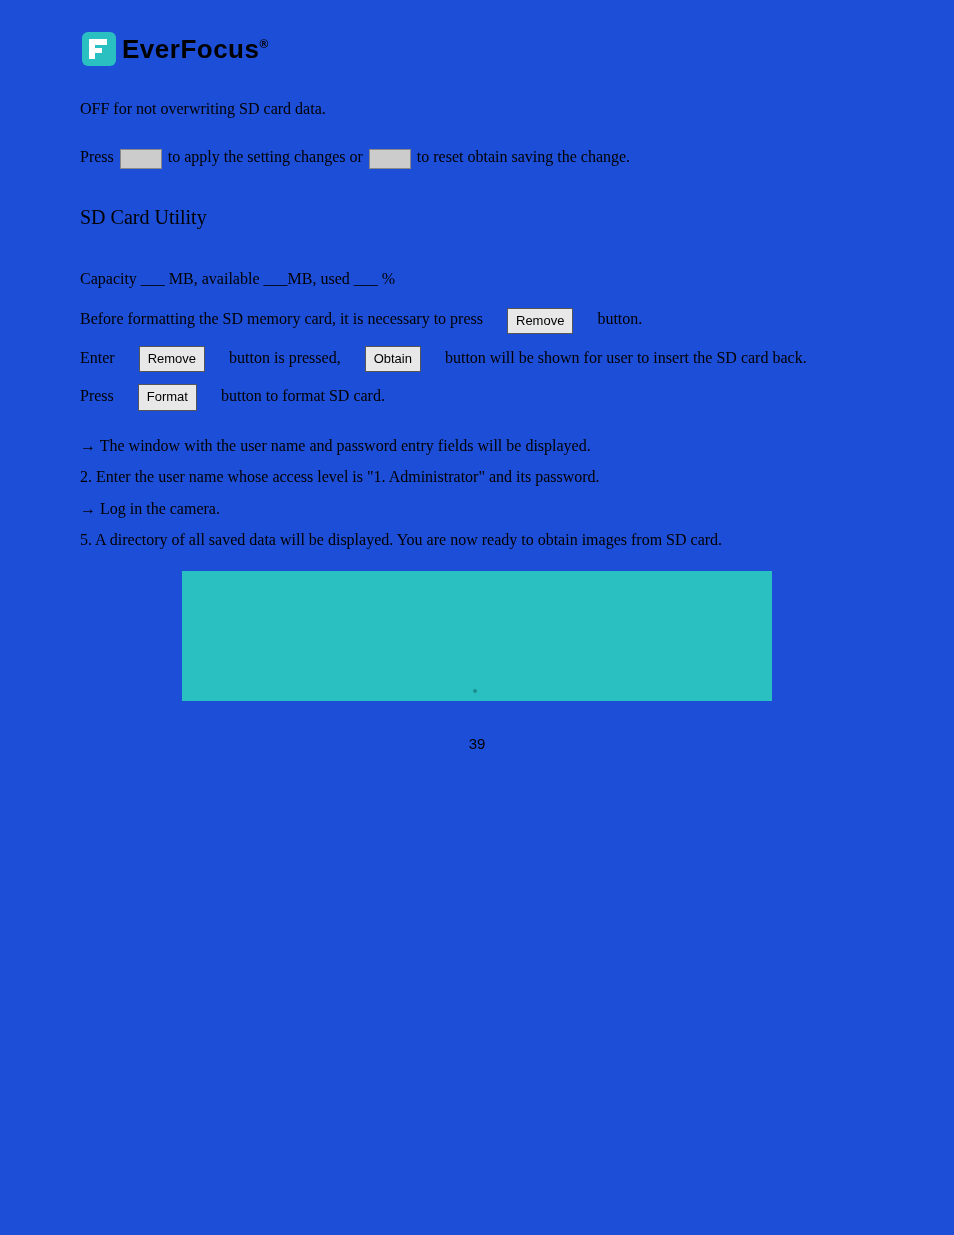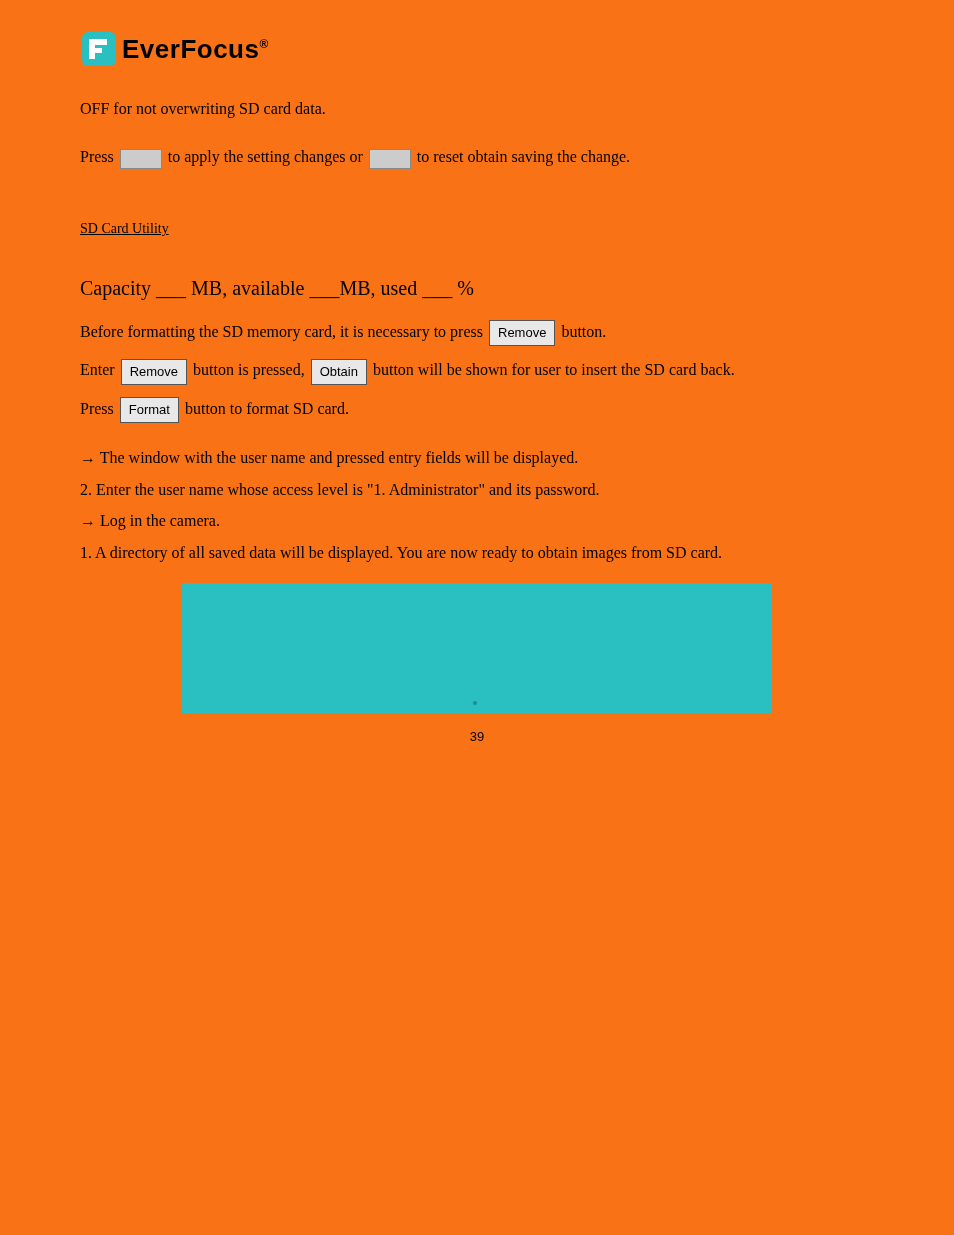--- a/index.html
+++ b/index.html
@@ -14,21 +14,21 @@
       font-size: 16px;
       color: #000000;
       width: 954px;
       min-height: 1235px;
       position: relative;
     }
 
     .page {
       width: 954px;
       min-height: 1235px;
-      background: #f97316;
+      background: #1d4ed8;
       padding: 30px 80px 60px 80px;
       position: relative;
     }
 
     .logo-area {
       display: flex;
       align-items: center;
       margin-bottom: 28px;
     }
 
@@ -63,48 +63,47 @@
 
     .inline-btn {
       display: inline-block;
       border: 1px solid #555555;
       background: #e8e8e8;
       padding: 1px 8px;
       font-size: 13px;
       font-family: Arial, sans-serif;
       color: #000000;
       vertical-align: middle;
-      margin: 0 2px;
+      margin: 0 20px;
     }
 
     .inline-btn-gray {
       display: inline-block;
       border: 1px solid #888888;
       background: #cccccc;
       padding: 1px 10px;
       font-size: 13px;
       font-family: Arial, sans-serif;
       color: #888888;
       vertical-align: middle;
       margin: 0 2px;
       width: 42px;
       height: 20px;
     }
 
     .section-heading {
-      text-decoration: underline;
-      font-size: 14px;
+      font-size: 20px;
       margin-bottom: 14px;
-      margin-top: 24px;
+      margin-top: 8px;
       display: inline-block;
     }
 
     .capacity-line {
       margin: 18px 0 14px 0;
-      font-size: 20px;
+      font-size: 16px;
       line-height: 1.6;
     }
 
     .format-section {
       margin-bottom: 18px;
     }
 
     .format-section p {
       margin-bottom: 10px;
       line-height: 1.7;
@@ -132,22 +131,22 @@
       bottom: 8px;
       right: 50%;
       width: 4px;
       height: 4px;
       background: #1a8f90;
       border-radius: 50%;
     }
 
     .page-number {
       text-align: center;
-      margin-top: 16px;
-      font-size: 13px;
+      margin-top: 34px;
+      font-size: 15px;
       font-family: Arial, sans-serif;
     }
 
     .text-p {
       margin-bottom: 10px;
       line-height: 1.65;
     }
 
     .spacing-top {
       margin-top: 22px;
@@ -212,30 +211,30 @@
     <p>
       <span>Press</span>
       <span class="inline-btn">Format</span>
       <span>button to format SD card.</span>
     </p>
   </div>
 
   <div class="obtain-section spacing-top">
 
     <p>
-      <span>→ The window with the user name and pressed entry fields will be displayed.</span>
+      <span>→ The window with the user name and password entry fields will be displayed.</span>
     </p>
     <p>
       <span>2. Enter the user name whose access level is "1. Administrator" and its password.</span>
     </p>
     <p>
       <span>→ Log in the camera.</span>
     </p>
     <p>
-      <span>1. A directory of all saved data will be displayed. You are now ready to obtain images from SD card.</span>
+      <span>5. A directory of all saved data will be displayed. You are now ready to obtain images from SD card.</span>
     </p>
   </div>
 
   <div class="teal-box">
     <div class="teal-box-dot"></div>
   </div>
 
   <div class="page-number">
     <span>39</span>
   </div>

